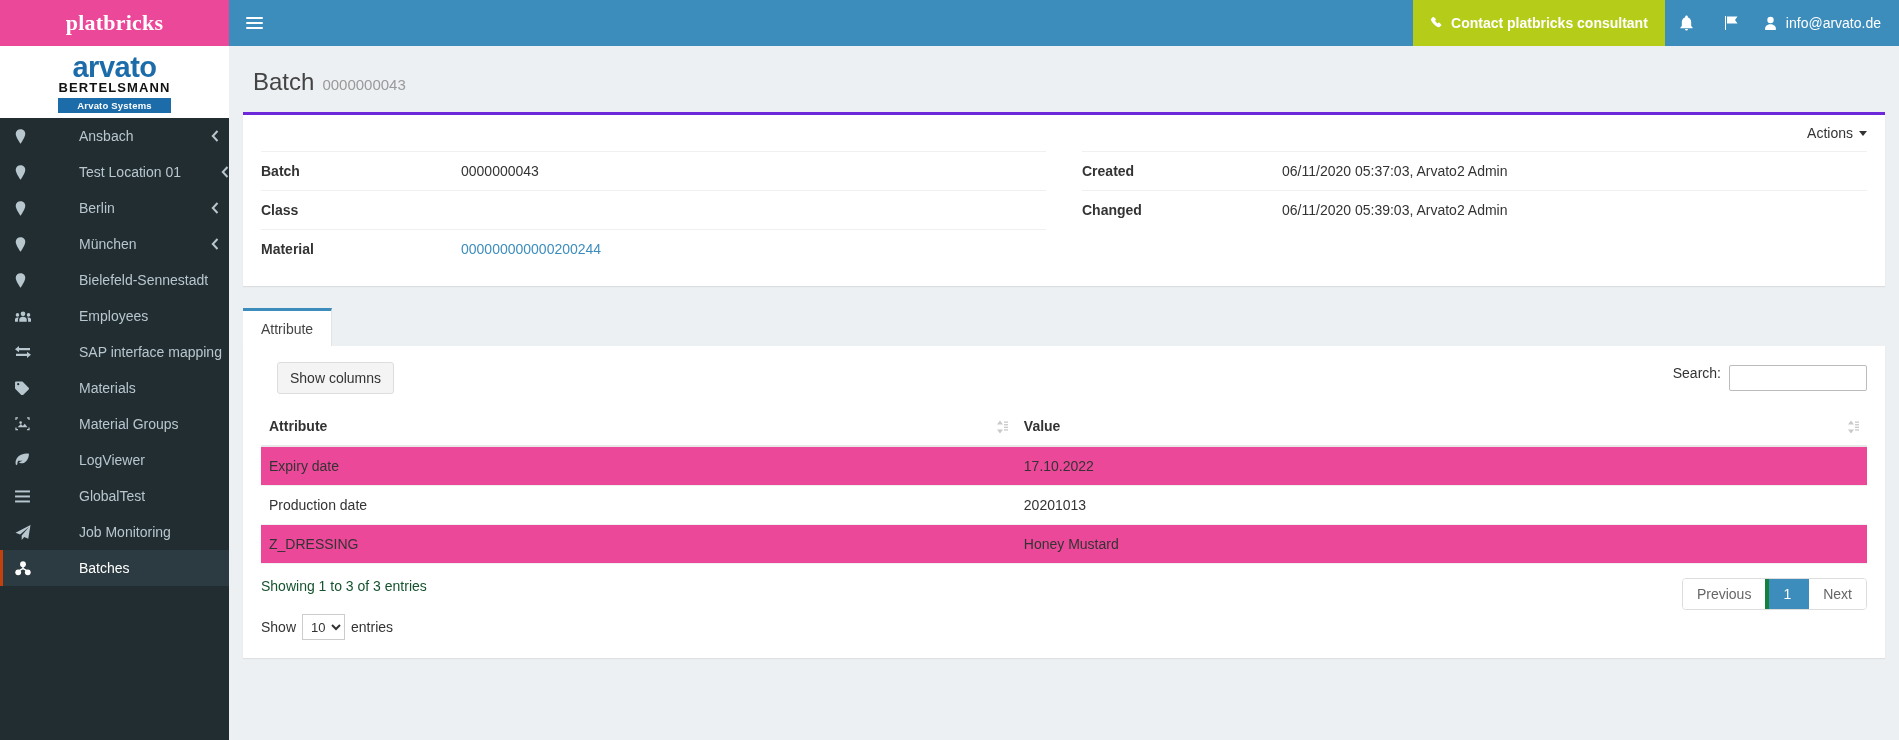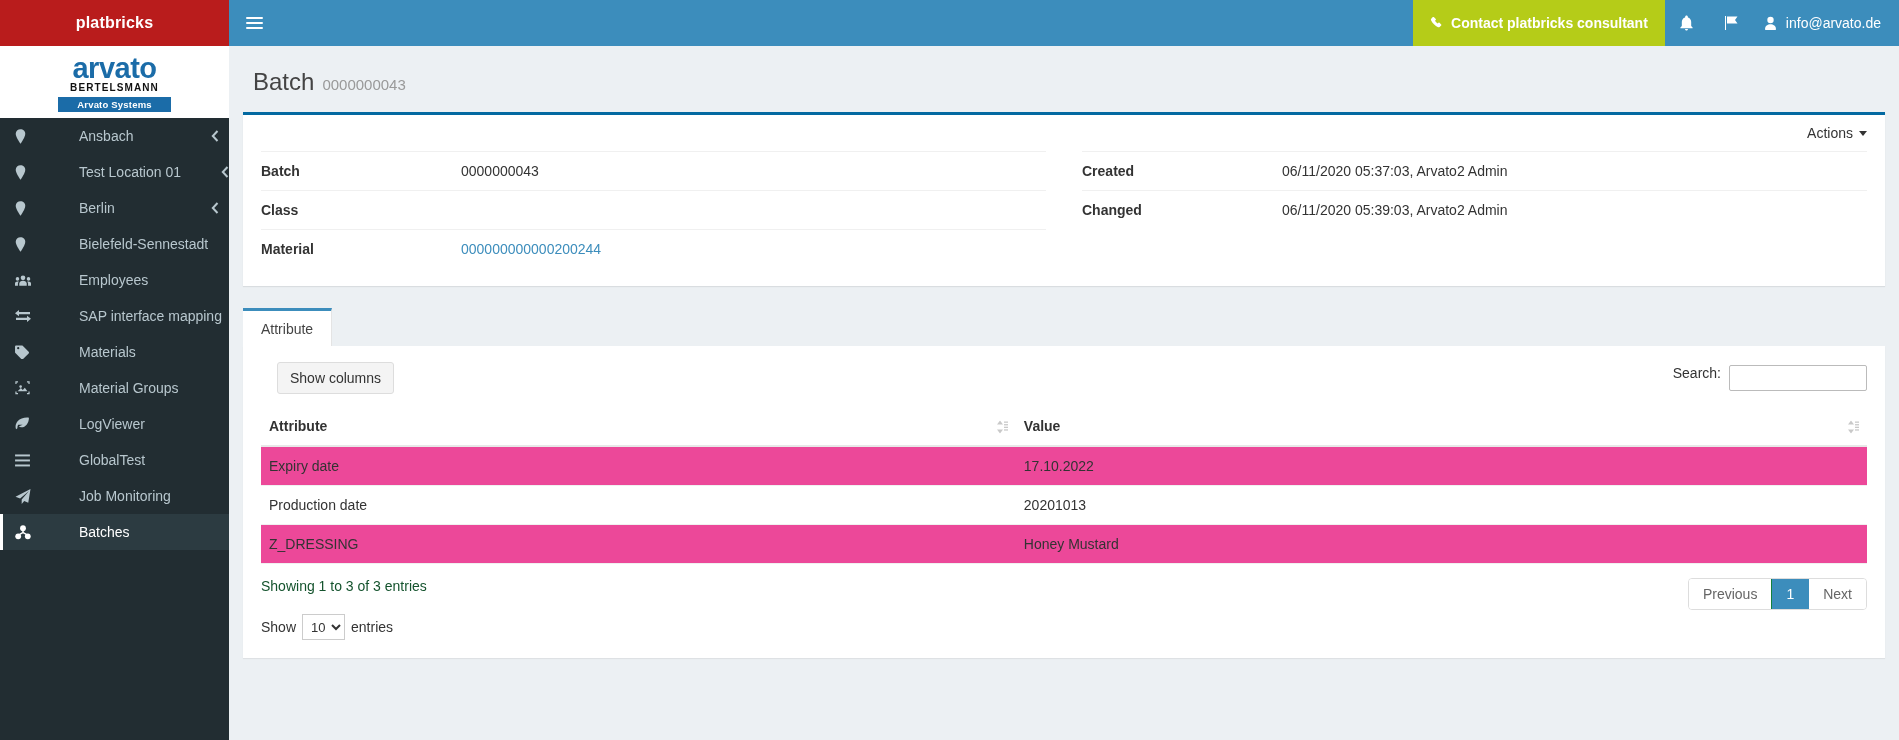--- a/index.html
+++ b/index.html
@@ -9,24 +9,25 @@
     font-family: "Liberation Sans", sans-serif;
     font-size: 14px;
     color: #333;
     overflow: hidden;
   }
   .app { display: flex; flex-direction: column; width: 1899px; height: 740px; }
 
   
   .topbar { display: flex; height: 46px; flex: 0 0 46px; background: #3c8dbc; }
   .brand {
-    width: 229px; flex: 0 0 229px; background: #b91c1c;
-    color: #fff; font-size: 16px; font-weight: bold;
+    width: 229px; flex: 0 0 229px; background: #ec4899;
+    color: #fff; font-size: 22px; font-weight: bold;
     display: flex; align-items: center; justify-content: center;
     letter-spacing: .2px;
+    font-family: Liberation Serif, serif;
   }
   .topbar-rest { flex: 1; display: flex; align-items: stretch; justify-content: space-between; }
   .burger {
     width: 50px; display: flex; align-items: center; justify-content: center;
     cursor: pointer;
   }
   .burger .bars { width: 17px; }
   .burger .bars i { display: block; height: 2px; background: #fff; margin: 3px 0; border-radius: 1px; }
   .top-right { display: flex; align-items: stretch; }
   .contact-btn {
@@ -48,45 +49,45 @@
   .body { display: flex; flex: 1; min-height: 0; }
 
   
   .sidebar { width: 229px; flex: 0 0 229px; background: #222d32; display: flex; flex-direction: column; }
   .logo-box {
     background: #fff; height: 72px; flex: 0 0 72px;
     display: flex; flex-direction: column; align-items: center; justify-content: center;
     padding-top: 3px;
   }
   .logo-arvato { color: #1b6ca8; font-size: 29px; font-weight: bold; line-height: 0.92; letter-spacing: -0.5px; }
-  .logo-bert { color: #111; font-size: 10px; font-weight: bold; letter-spacing: 1.1px; line-height: 1.25; text-align: center; }
+  .logo-bert { color: #111; font-size: 13px; font-weight: bold; letter-spacing: 1.1px; line-height: 1.25; text-align: center; }
   .logo-sys {
     background: #1b6ca8; color: #fff; font-size: 9.5px; font-weight: bold;
     padding: 2px 0; width: 113px; text-align: center; margin-top: 2px; letter-spacing: .2px;
   }
   .nav { flex: 1; overflow: hidden; padding-top: 0; }
   .nav-item {
     display: flex; align-items: center; height: 36px;
     padding: 0 10px 0 15px; color: #b8c7ce; cursor: pointer; position: relative;
     font-size: 14px;
     gap: 40px;
   }
   .nav-item .ico { width: 24px; flex: 0 0 24px; display: flex; align-items: center; color: #b8c7ce; }
   .nav-item .label { flex: 1; white-space: nowrap; }
   .nav-item .chev { color: #b8c7ce; font-size: 11px; }
-  .nav-item.active { background: #2c3b41; color: #fff; border-left: 3px solid #ffffff; padding-left: 12px; }
+  .nav-item.active { background: #2c3b41; color: #fff; border-left: 3px solid #c2410c; padding-left: 12px; }
   .nav-item.active .ico, .nav-item.active .label { color: #fff; }
 
   
   .main { flex: 1; min-width: 0; background: #ecf0f3; padding: 0 14px 0 14px; overflow: hidden; }
   .page-head { padding: 22px 0 16px 10px; }
   .page-head h1 { font-size: 24px; font-weight: normal; color: #444; display: inline-block; }
   .page-head .sub { font-size: 15px; color: #999; margin-left: 8px; }
 
-  .panel { background: #fff; border-top: 3px solid #0369a1; box-shadow: 0 1px 1px rgba(0,0,0,.08); }
+  .panel { background: #fff; border-top: 3px solid #6d28d9; box-shadow: 0 1px 1px rgba(0,0,0,.08); }
   .panel-toolbar { height: 36px; display: flex; align-items: center; justify-content: flex-end; padding: 0 18px; }
   .actions-btn { font-size: 14px; color: #333; cursor: pointer; display: flex; align-items: center; gap: 6px; }
   .caret { width: 0; height: 0; border-left: 4.5px solid transparent; border-right: 4.5px solid transparent; border-top: 5px solid #333; }
 
   .detail-grid { display: flex; padding: 0 0 18px 0; }
   .detail-col { flex: 1; padding: 0 18px; }
   .detail-row { display: flex; padding: 11px 0; border-top: 1px solid #f0f0f0; }
   .detail-row:first-child { border-top: 1px solid #f0f0f0; }
   .detail-label { width: 200px; flex: 0 0 200px; font-weight: bold; color: #333; font-size: 14px; }
   .detail-value { flex: 1; color: #333; font-size: 14px; }
@@ -126,21 +127,21 @@
   .table-foot { display: flex; align-items: flex-start; justify-content: space-between; padding-top: 14px; }
   .foot-left { font-size: 14px; color: #14532d; }
   .length-row { margin-top: 20px; display: flex; align-items: center; gap: 6px; font-size: 14px; }
   .length-row select {
     height: 26px; border: 1px solid #ccc; font-size: 13px; padding: 2px 2px 2px 4px;
     font-family: "Liberation Sans", sans-serif; background: #fff; color: #333; width: 43px;
   }
   .pager { display: flex; border: 1px solid #ddd; border-radius: 4px; overflow: hidden; }
   .pager div {
     padding: 7px 14px; font-size: 14px; color: #666; cursor: pointer; background: #fff;
-    border-right: 1px solid #15803d;
+    border-right: 4px solid #15803d;
   }
   .pager div:last-child { border-right: none; }
   .pager div.active { background: #3c8dbc; color: #fff; border-color: #3c8dbc; }
 </style>
 </head>
 <body>
 
 <div class="app">
 
   <div class="topbar">
@@ -224,20 +225,33 @@
               </svg>
             </span>
           </div>
           <div class="nav-item">
             <span class="ico">
               <svg width="11" height="15" viewBox="0 0 12 16" fill="currentColor">
                 <path d="M6 0C3 0 .8 2.2.8 5.1.8 9 6 16 6 16s5.2-7 5.2-10.9C11.2 2.2 9 0 6 0z"></path>
               </svg>
             </span>
             <span class="label">Berlin</span>
+            <span class="chev">
+              <svg width="8" height="12" viewBox="0 0 8 12" fill="none" stroke="currentColor" stroke-width="2">
+                <path d="M6.5 1 1.8 6l4.7 5"></path>
+              </svg>
+            </span>
+          </div>
+          <div class="nav-item">
+            <span class="ico">
+              <svg width="11" height="15" viewBox="0 0 12 16" fill="currentColor">
+                <path d="M6 0C3 0 .8 2.2.8 5.1.8 9 6 16 6 16s5.2-7 5.2-10.9C11.2 2.2 9 0 6 0z"></path>
+              </svg>
+            </span>
+            <span class="label">München</span>
             <span class="chev">
               <svg width="8" height="12" viewBox="0 0 8 12" fill="none" stroke="currentColor" stroke-width="2">
                 <path d="M6.5 1 1.8 6l4.7 5"></path>
               </svg>
             </span>
           </div>
           <div class="nav-item">
             <span class="ico">
               <svg width="11" height="15" viewBox="0 0 12 16" fill="currentColor">
                 <path d="M6 0C3 0 .8 2.2.8 5.1.8 9 6 16 6 16s5.2-7 5.2-10.9C11.2 2.2 9 0 6 0z"></path>

